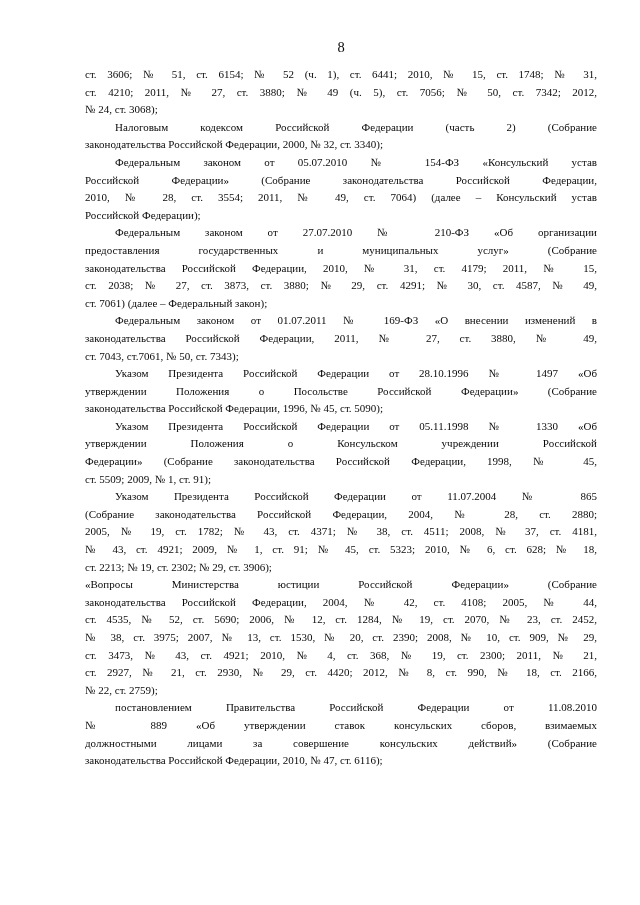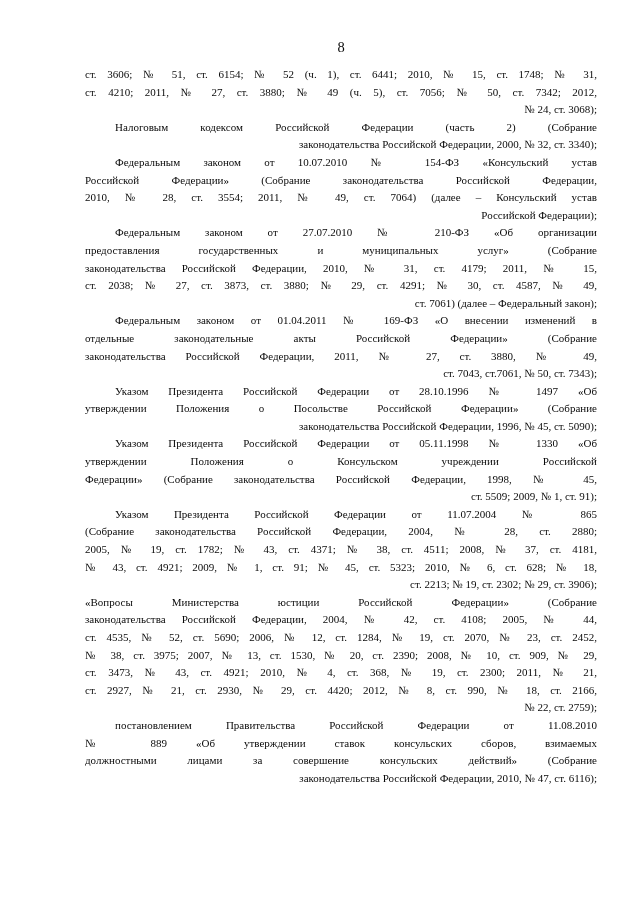--- a/index.html
+++ b/index.html
@@ -27,21 +27,21 @@
   }
   .text-block {
     position: absolute;
     top: 66px;
     left: 85px;
     width: 512px;
     font-size: 11px;
     line-height: 17.6px;
   }
   .line {
-    text-align: right;
+    text-align: left;
     white-space: normal;
   }
   .line.just {
     text-align: justify;
     text-align-last: justify;
     text-justify: inter-word;
   }
   .line.first {
     text-indent: 30px;
   }
@@ -50,31 +50,30 @@
 <body>
 
 <div class="page">
   <div class="page-number">8</div>
   <div class="text-block" id="text-block">
       <div class="line just">ст. 3606; № 51, ст. 6154; № 52 (ч. 1), ст. 6441; 2010, № 15, ст. 1748; № 31,</div>
       <div class="line just">ст. 4210; 2011, № 27, ст. 3880; № 49 (ч. 5), ст. 7056; № 50, ст. 7342; 2012,</div>
       <div class="line">№ 24, ст. 3068);</div>
       <div class="line just first">Налоговым кодексом Российской Федерации (часть 2) (Собрание</div>
       <div class="line">законодательства Российской Федерации, 2000, № 32, ст. 3340);</div>
-      <div class="line just first">Федеральным законом от 10.07.2010 № 154-ФЗ «Консульский устав</div>
+      <div class="line just first">Федеральным законом от 05.07.2010 № 154-ФЗ «Консульский устав</div>
       <div class="line just">Российской Федерации» (Собрание законодательства Российской Федерации,</div>
       <div class="line just">2010, № 28, ст. 3554; 2011, № 49, ст. 7064) (далее – Консульский устав</div>
       <div class="line">Российской Федерации);</div>
       <div class="line just first">Федеральным законом от 27.07.2010 № 210-ФЗ «Об организации</div>
       <div class="line just">предоставления государственных и муниципальных услуг» (Собрание</div>
       <div class="line just">законодательства Российской Федерации, 2010, № 31, ст. 4179; 2011, № 15,</div>
       <div class="line just">ст. 2038; № 27, ст. 3873, ст. 3880; № 29, ст. 4291; № 30, ст. 4587, № 49,</div>
       <div class="line">ст. 7061) (далее – Федеральный закон);</div>
-      <div class="line just first">Федеральным законом от 01.04.2011 № 169-ФЗ «О внесении изменений в</div>
-      <div class="line just">отдельные законодательные акты Российской Федерации» (Собрание</div>
+      <div class="line just first">Федеральным законом от 01.07.2011 № 169-ФЗ «О внесении изменений в</div>
       <div class="line just">законодательства Российской Федерации, 2011, № 27, ст. 3880, № 49,</div>
       <div class="line">ст. 7043, ст.7061, № 50, ст. 7343);</div>
       <div class="line just first">Указом Президента Российской Федерации от 28.10.1996 № 1497 «Об</div>
       <div class="line just">утверждении Положения о Посольстве Российской Федерации» (Собрание</div>
       <div class="line">законодательства Российской Федерации, 1996, № 45, ст. 5090);</div>
       <div class="line just first">Указом Президента Российской Федерации от 05.11.1998 № 1330 «Об</div>
       <div class="line just">утверждении Положения о Консульском учреждении Российской</div>
       <div class="line just">Федерации» (Собрание законодательства Российской Федерации, 1998, № 45,</div>
       <div class="line">ст. 5509; 2009, № 1, ст. 91);</div>
       <div class="line just first">Указом Президента Российской Федерации от 11.07.2004 № 865</div>

